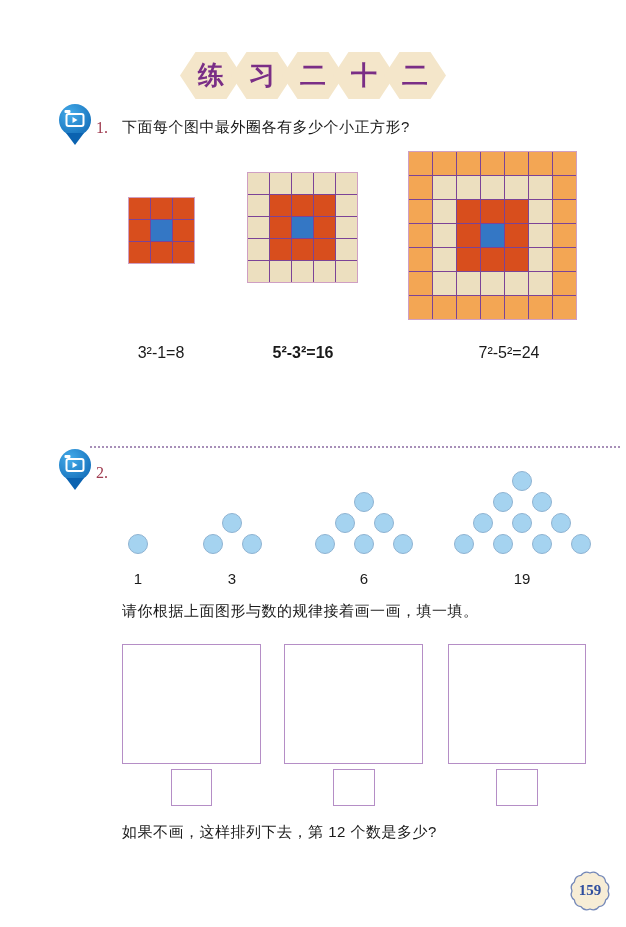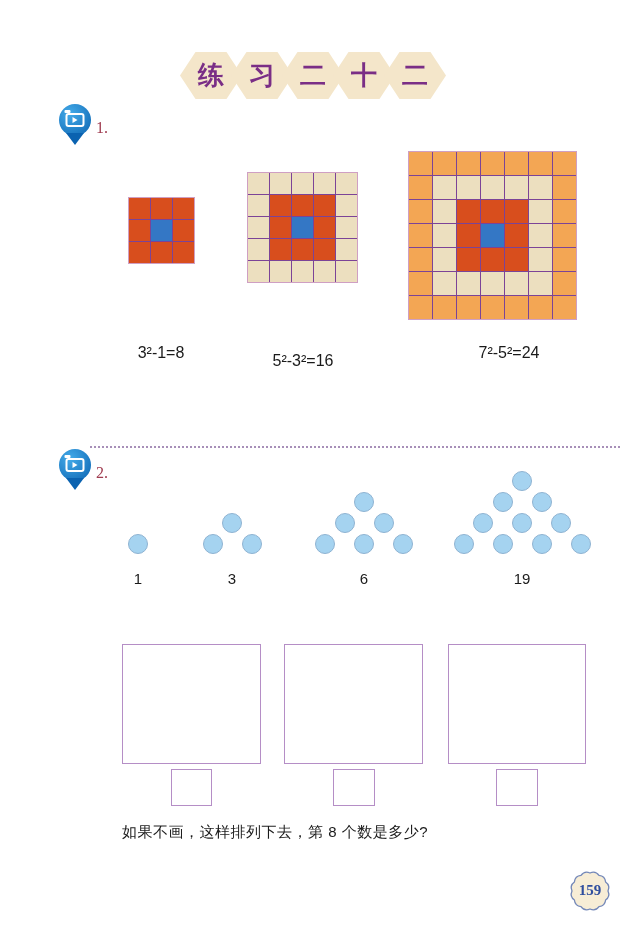--- a/index.html
+++ b/index.html
@@ -72,20 +72,21 @@
       </div>
   </div>
 
   <div class="pin" style="left:59px;top:104px;">
     <div class="pin-tail"></div>
     <div class="pin-screen">
       <div class="pin-play"></div>
     </div>
   </div>
   <div class="qnum" style="left:96px;top:119px;">1.</div>
+  <div class="qtext" style="left:122px;top:116px;">下面每个图中最外圈各有多少个小正方形?</div>
 
   <div class="fig" style="left: 128px; top: 197px; grid-template-columns: repeat(3, 21px); grid-auto-rows: 21px;">
       <div style="background: rgb(216, 78, 29);"></div>
       <div style="background: rgb(216, 78, 29);"></div>
       <div style="background: rgb(216, 78, 29);"></div>
       <div style="background: rgb(216, 78, 29);"></div>
       <div style="background: rgb(52, 119, 197);"></div>
       <div style="background: rgb(216, 78, 29);"></div>
       <div style="background: rgb(216, 78, 29);"></div>
       <div style="background: rgb(216, 78, 29);"></div>
@@ -164,21 +165,21 @@
       <div style="background: rgb(243, 166, 84);"></div>
       <div style="background: rgb(243, 166, 84);"></div>
       <div style="background: rgb(243, 166, 84);"></div>
       <div style="background: rgb(243, 166, 84);"></div>
       <div style="background: rgb(243, 166, 84);"></div>
       <div style="background: rgb(243, 166, 84);"></div>
       <div style="background: rgb(243, 166, 84);"></div>
     </div>
 
   <div class="formula" style="left:161px;top:344px;">3²-1=8</div>
-  <div class="formula" style="left:303px;top:352px;">5²-3²=16</div>
+  <div class="formula" style="left:303px;top:344px;font-weight:bold;">5²-3²=16</div>
   <div class="formula" style="left:509px;top:344px;">7²-5²=24</div>
 
 
   <div class="dotted-sep"></div>
 
   <div class="pin" style="left:59px;top:449px;">
     <div class="pin-tail"></div>
     <div class="pin-screen">
       <div class="pin-play"></div>
     </div>
@@ -205,29 +206,30 @@
       <div class="dot" style="left: 473px; top: 513px; width: 20px; height: 20px; background: rgb(165, 211, 240); border: 1px solid rgb(143, 179, 210);"></div>
       <div class="dot" style="left: 512px; top: 513px; width: 20px; height: 20px; background: rgb(165, 211, 240); border: 1px solid rgb(143, 179, 210);"></div>
       <div class="dot" style="left: 551px; top: 513px; width: 20px; height: 20px; background: rgb(165, 211, 240); border: 1px solid rgb(143, 179, 210);"></div>
       <div class="dot" style="left: 453.5px; top: 534px; width: 20px; height: 20px; background: rgb(165, 211, 240); border: 1px solid rgb(143, 179, 210);"></div>
       <div class="dot" style="left: 492.5px; top: 534px; width: 20px; height: 20px; background: rgb(165, 211, 240); border: 1px solid rgb(143, 179, 210);"></div>
       <div class="dot" style="left: 531.5px; top: 534px; width: 20px; height: 20px; background: rgb(165, 211, 240); border: 1px solid rgb(143, 179, 210);"></div>
       <div class="dot" style="left: 570.5px; top: 534px; width: 20px; height: 20px; background: rgb(165, 211, 240); border: 1px solid rgb(143, 179, 210);"></div>
       <div class="dot-label" style="left: 522px; top: 570px;">19</div>
     </div>
 
+  <div class="qtext" style="left:122px;top:600px;">请你根据上面图形与数的规律接着画一画，填一填。</div>
 
   <div class="abox" style="left:122px;top:644px;width:137px;height:118px;"></div>
   <div class="abox" style="left:284px;top:644px;width:137px;height:118px;"></div>
   <div class="abox" style="left:448px;top:644px;width:136px;height:118px;"></div>
   <div class="abox" style="left:171px;top:769px;width:39px;height:35px;"></div>
   <div class="abox" style="left:333px;top:769px;width:40px;height:35px;"></div>
   <div class="abox" style="left:496px;top:769px;width:40px;height:35px;"></div>
 
-  <div class="qtext" style="left:122px;top:821px;">如果不画，这样排列下去，第 8 个数是多少?</div>
+  <div class="qtext" style="left:122px;top:821px;">如果不画，这样排列下去，第 12 个数是多少?</div>
 
   <div class="badge">
     <svg width="48" height="48" viewBox="0 0 48 48">
       <path id="badge-path" d="M24.0 6.0Q29.5 3.5 33.0 8.4Q39.0 9.0 39.6 15.0Q44.5 18.5 42.0 24.0Q44.5 29.5 39.6 33.0Q39.0 39.0 33.0 39.6Q29.5 44.5 24.0 42.0Q18.5 44.5 15.0 39.6Q9.0 39.0 8.4 33.0Q3.5 29.5 6.0 24.0Q3.5 18.5 8.4 15.0Q9.0 9.0 15.0 8.4Q18.5 3.5 24.0 6.0Z" fill="#f7edd6" stroke="#7488b8" stroke-width="1.3"></path>
     </svg>
     <div class="badge-num">159</div>
   </div>
 
 </div>
 

